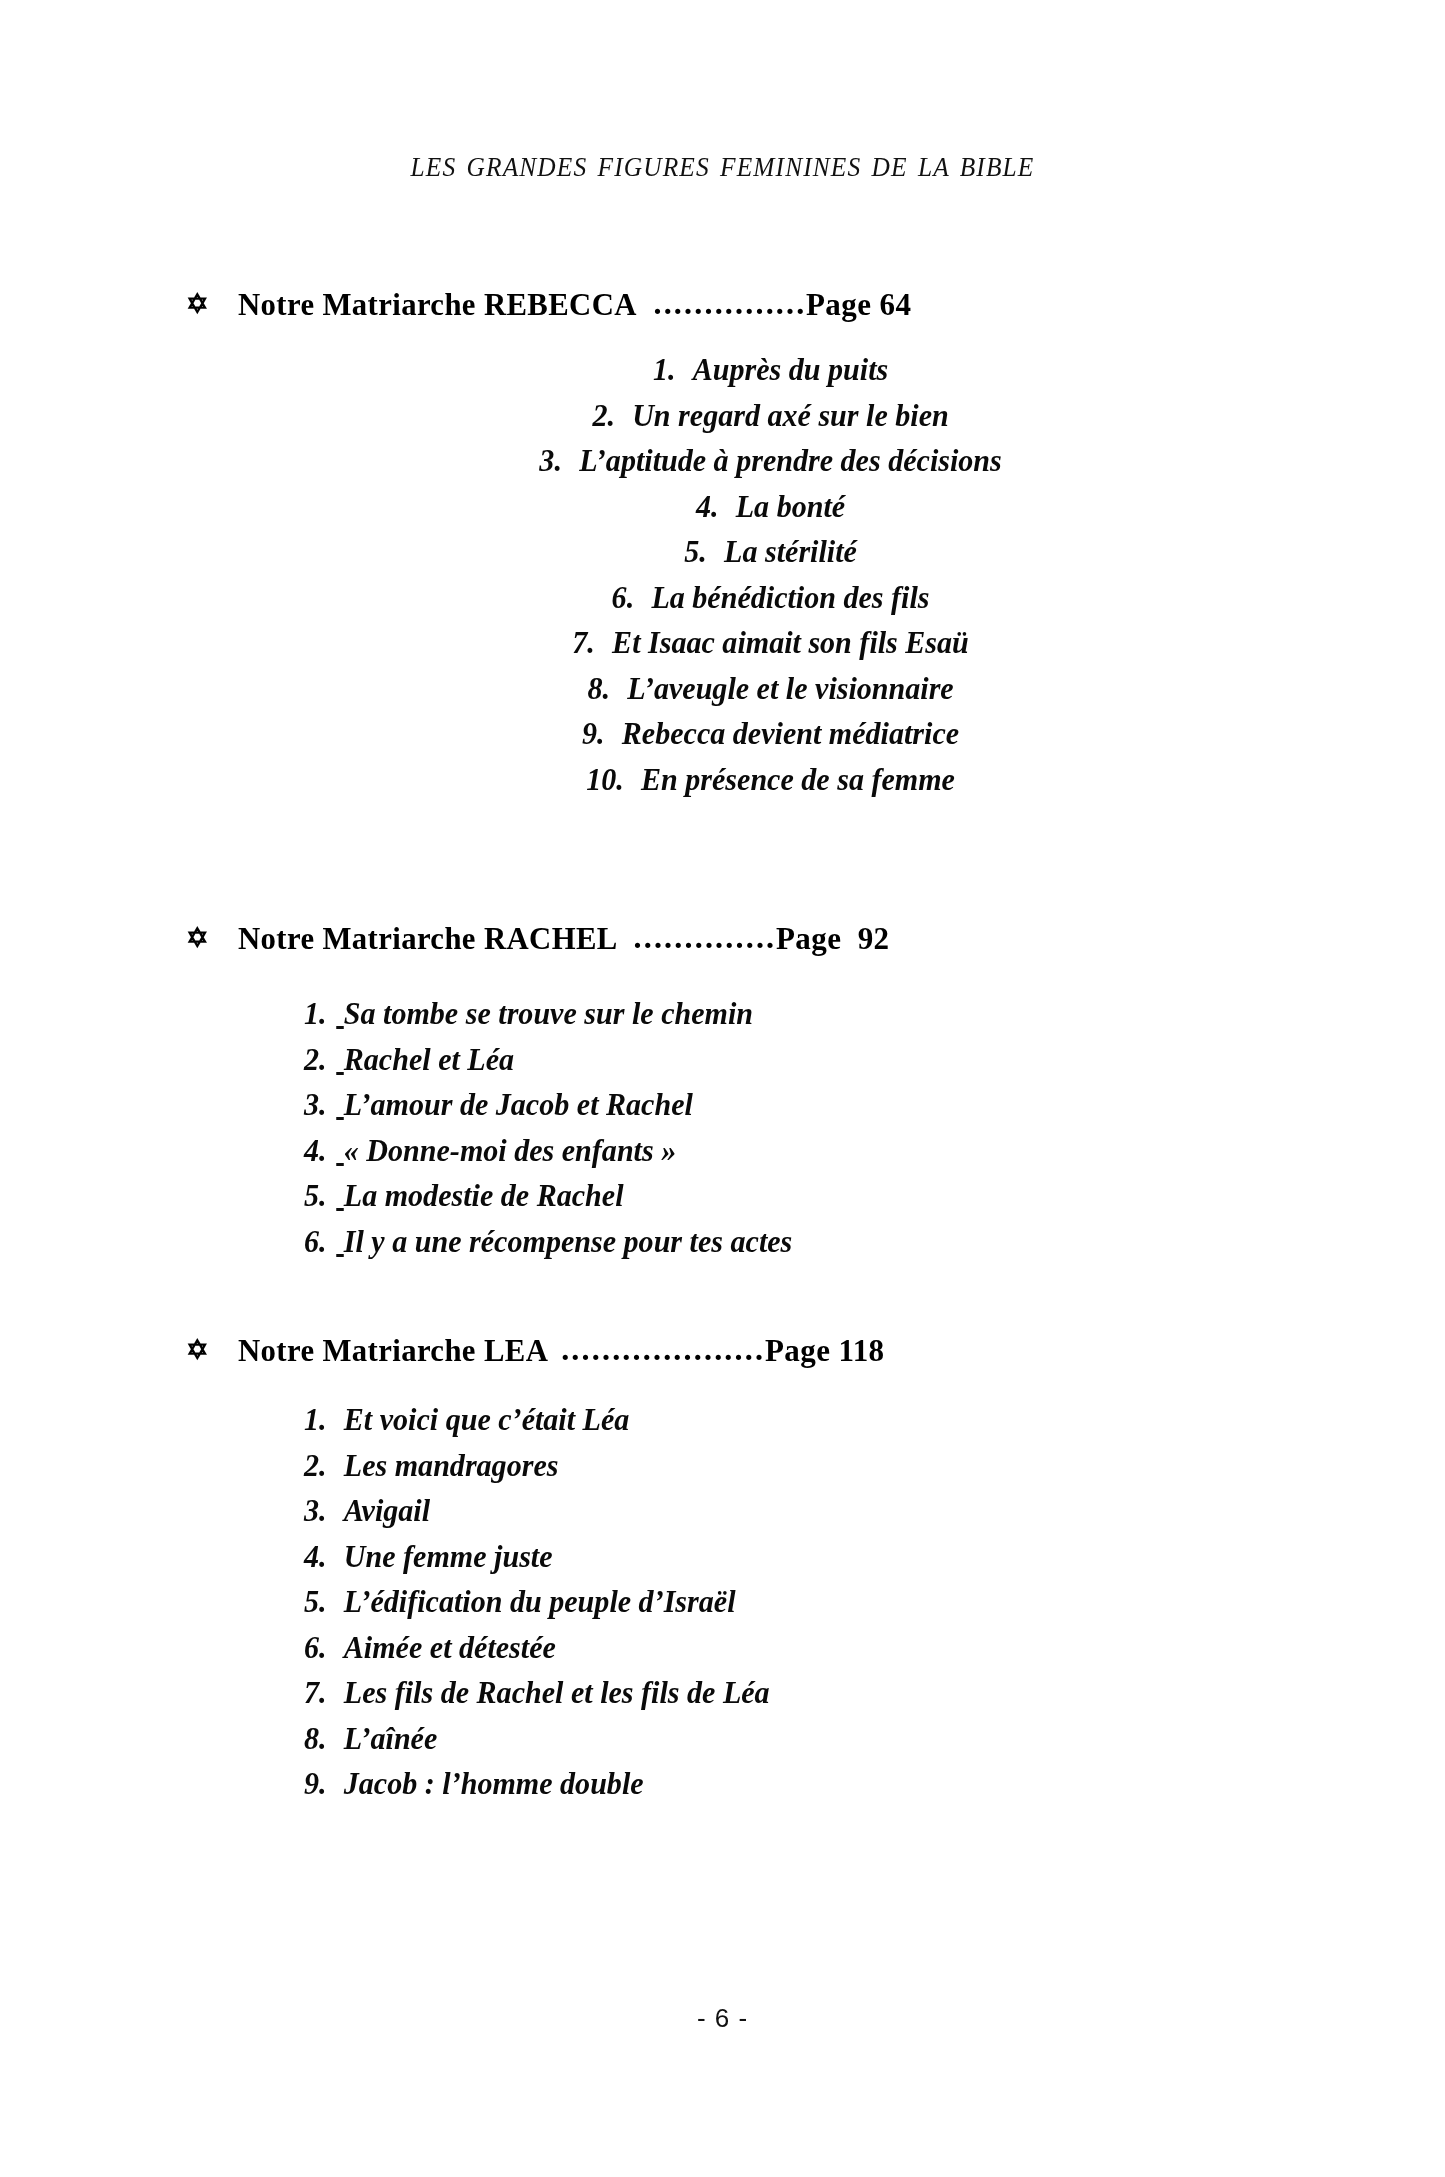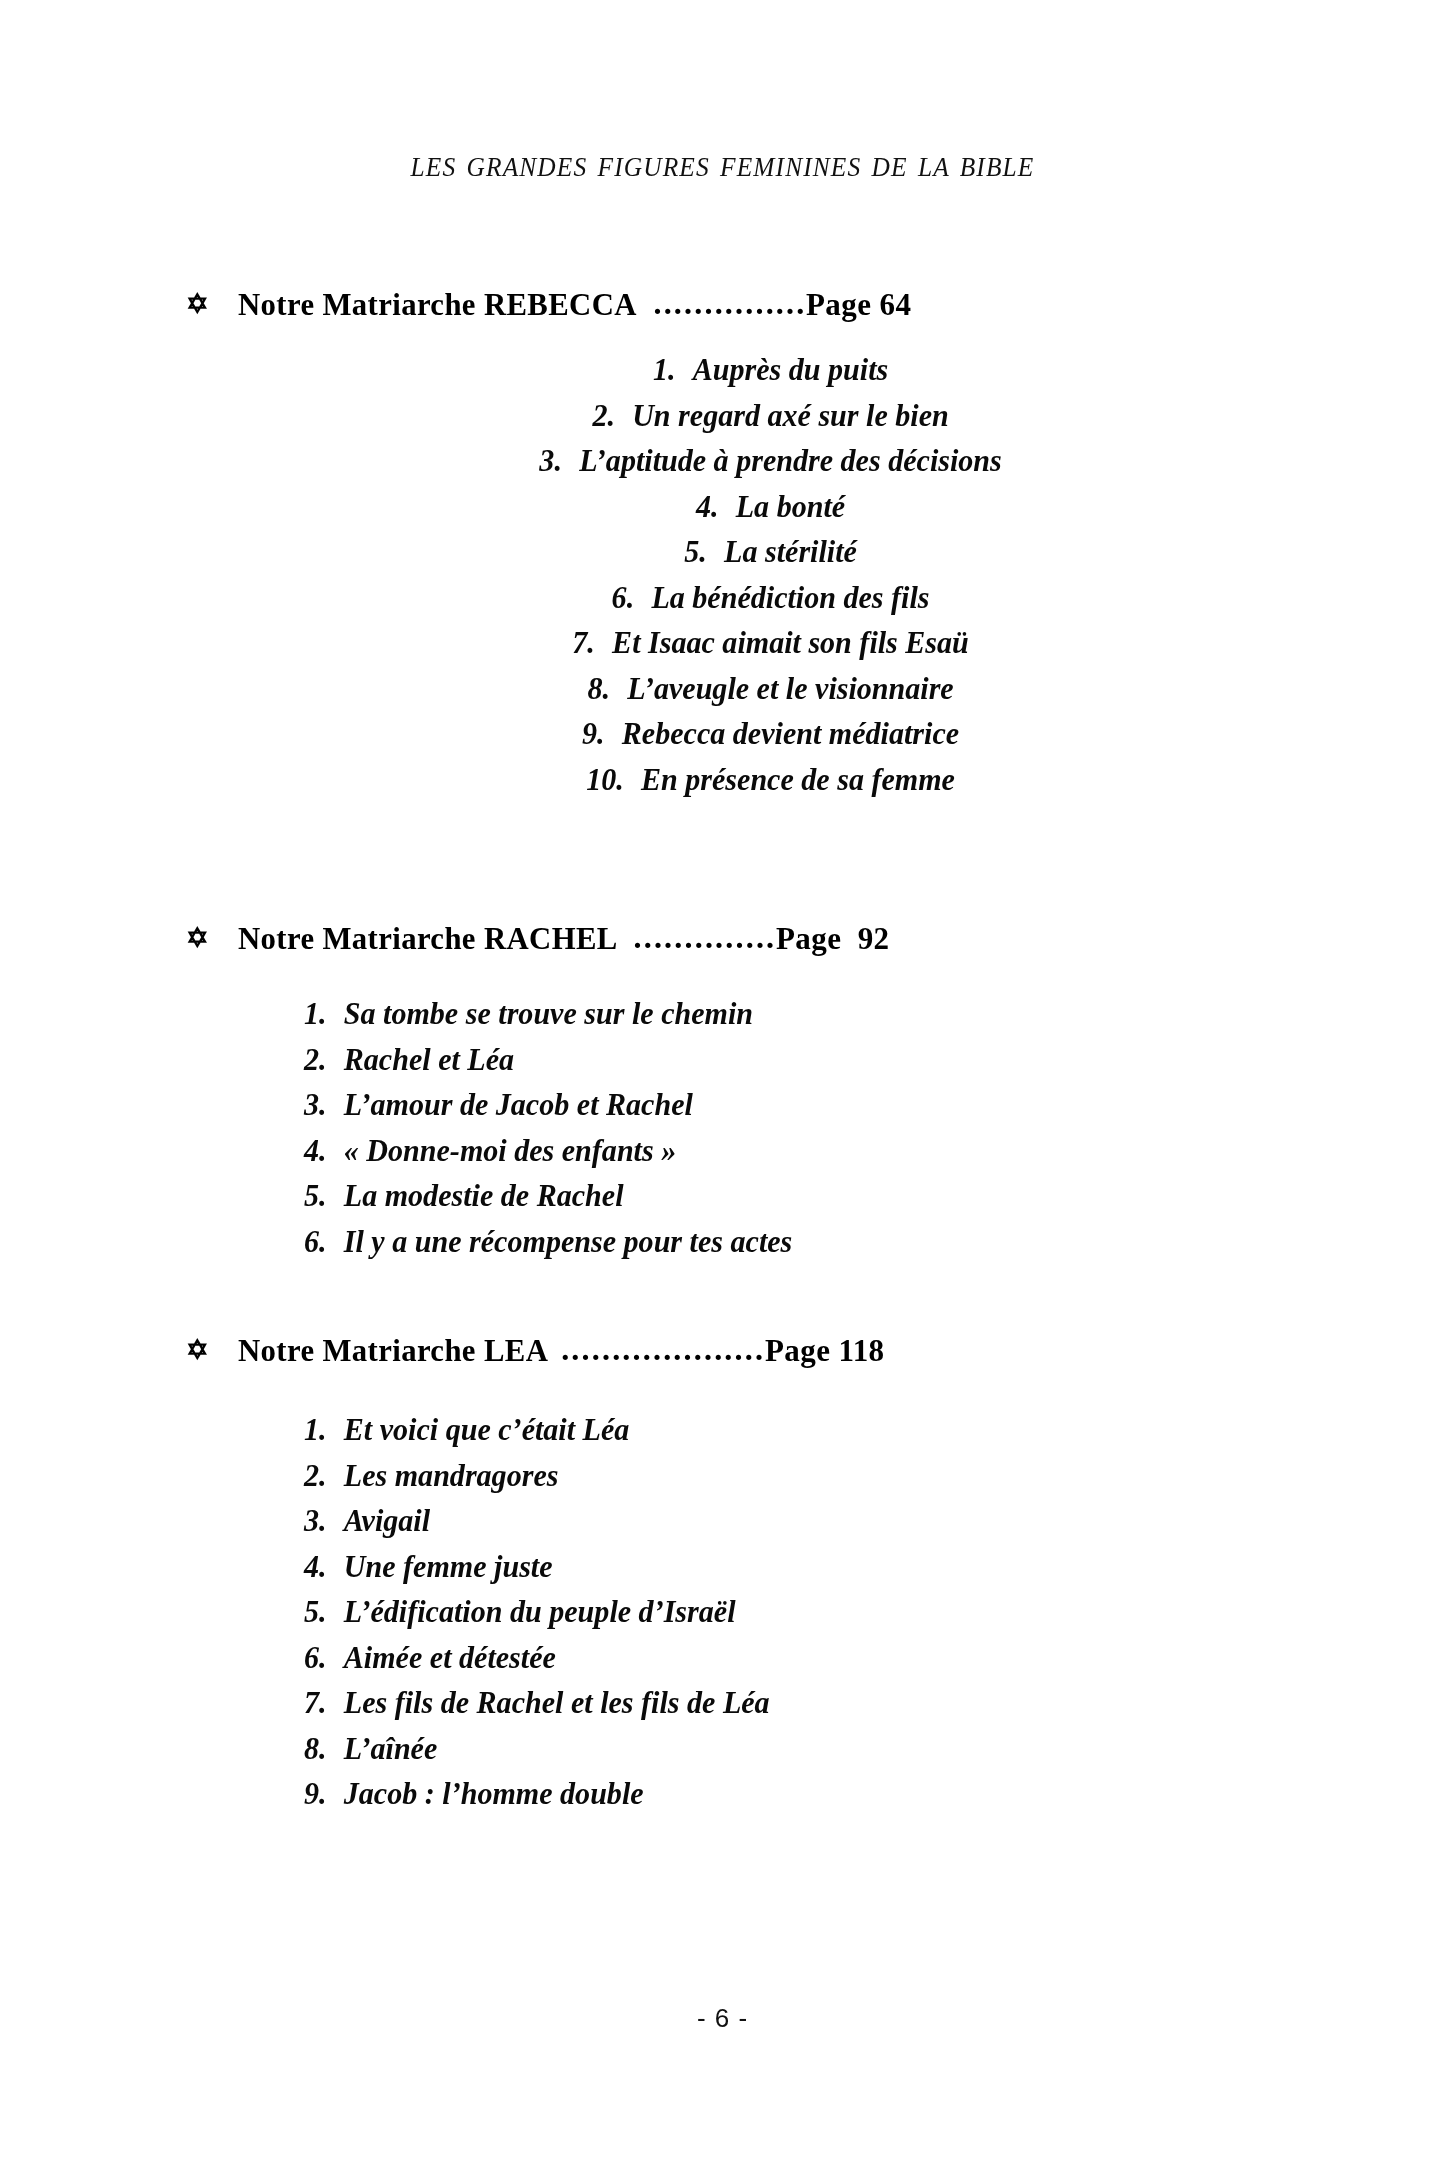--- a/index.html
+++ b/index.html
@@ -112,23 +112,23 @@
     transform: scaleX(0.97);
     transform-origin: left center;
   }
 
   .item-num { display: inline-block; }
   .item-text { display: inline-block; }
 
   
   .sec-rebecca .item-list { margin-top: 24px; padding-left: 118px; text-align: center; }
   .sec-rachel  { margin-top: 118px; }
-  .sec-rachel .item-list { margin-top: 34px; padding-left: 118px; }
+  .sec-rachel .item-list { margin-top: 34px; padding-left: 118px; text-decoration: underline; }
   .sec-lea     { margin-top: 68px; }
-  .sec-lea .item-list { margin-top: 38px; padding-left: 118px; }
+  .sec-lea .item-list { margin-top: 28px; padding-left: 118px; }
 
   
   .folio {
     position: absolute;
     left: 0;
     top: 2003px;
     width: 100%;
     text-align: center;
     font-family: "Liberation Sans", "DejaVu Sans", sans-serif;
     font-size: 26px;

